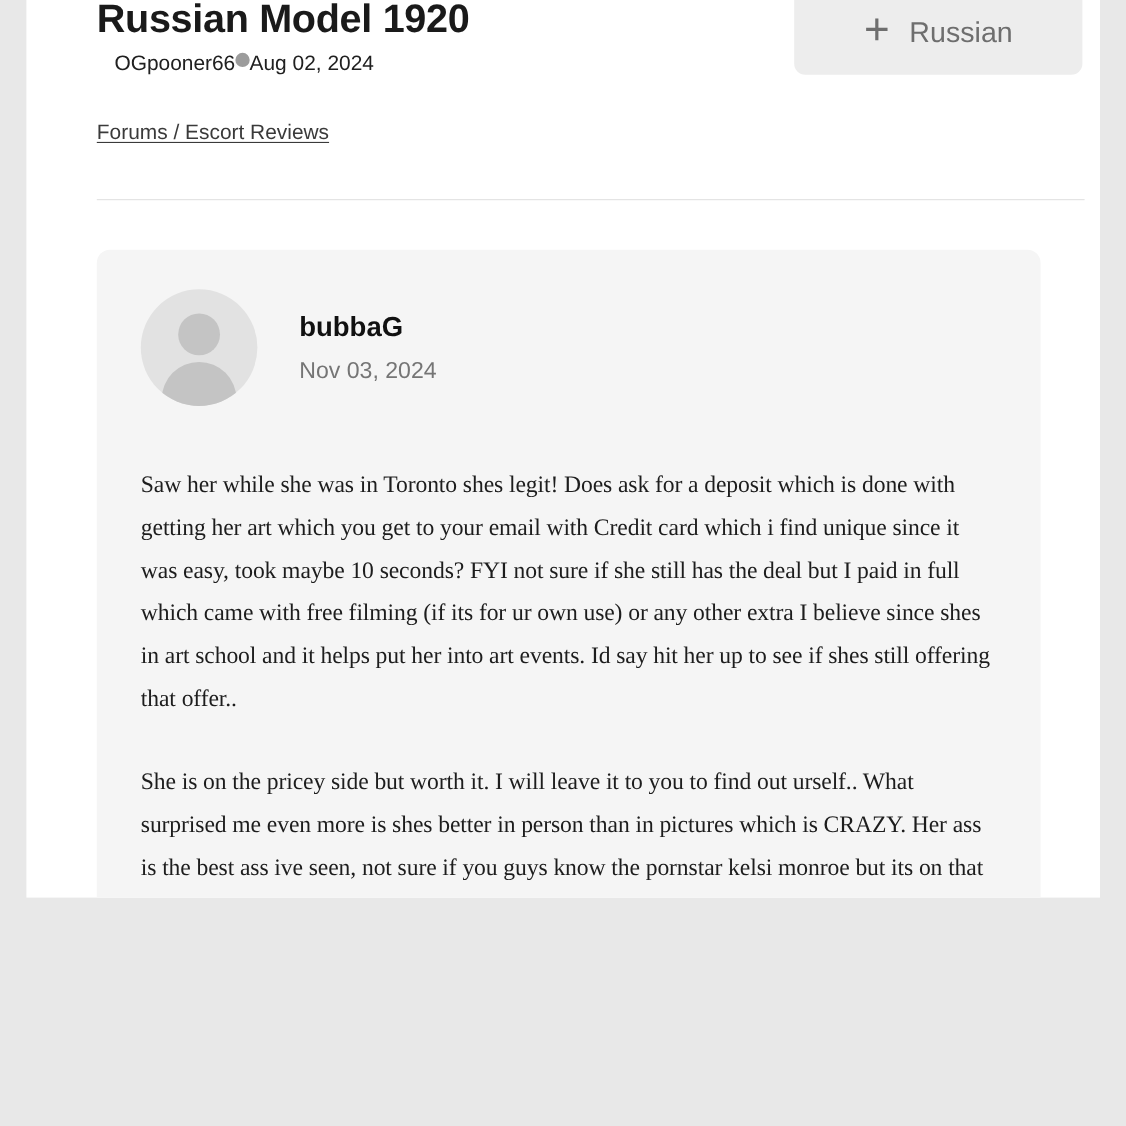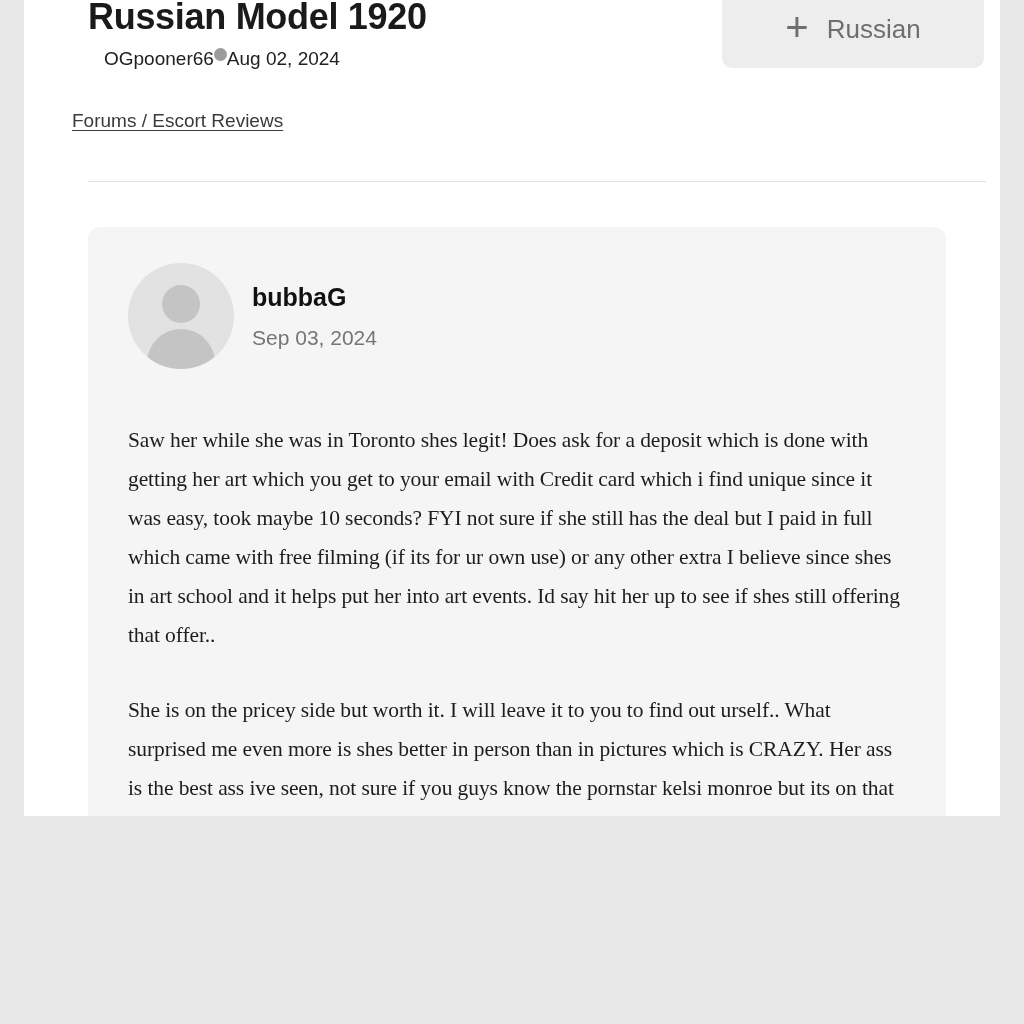--- a/index.html
+++ b/index.html
@@ -59,21 +59,21 @@
     background: #9c9c9c;
     display: inline-block;
   }
   .meta-date {
     font-size: 19px;
     color: #202020;
   }
 
   .breadcrumb {
     position: absolute;
-    left: 48px;
+    left: 64px;
     top: 110px;
     font-size: 19px;
     color: #3a3a3a;
     text-underline-offset: 3px;
   }
 
   .divider {
     position: absolute;
     left: 64px;
     top: 181px;
@@ -116,21 +116,21 @@
     width: 858px;
     height: 860px;
     background: #f5f5f5;
     border-radius: 12px;
     padding: 36px 40px;
   }
 
   .post-head {
     display: flex;
     align-items: flex-start;
-    gap: 18px;
+    gap: 38px;
   }
 
   .avatar {
     width: 106px;
     height: 106px;
     border-radius: 50%;
     background: #e2e2e2;
     position: relative;
     overflow: hidden;
     flex: 0 0 auto;
@@ -228,21 +228,21 @@
     </button>
 
     <div class="post">
       <div class="post-head">
         <div class="avatar">
           <div class="head"></div>
           <div class="body"></div>
         </div>
         <div class="post-head-text">
           <div class="post-author">bubbaG</div>
-          <div class="post-date">Sep 03, 2024</div>
+          <div class="post-date">Nov 03, 2024</div>
         </div>
       </div>
 
       <div class="post-body">
         <p>Saw her while she was in Toronto shes legit! Does ask for a deposit which is done with getting her art which you get to your email with Credit card which i find unique since it was easy, took maybe 10 seconds? FYI not sure if she still has the deal but I paid in full which came with free filming (if its for ur own use) or any other extra I believe since shes in art school and it helps put her into art events. Id say hit her up to see if shes still offering that offer..</p>
         <p>She is on the pricey side but worth it. I will leave it to you to find out urself.. What surprised me even more is shes better in person than in pictures which is CRAZY. Her ass is the best ass ive seen, not sure if you guys know the pornstar kelsi monroe but its on that level anyways I did 2 hours and would recommend that to experience it to the max… BBBJ was 10/10 not sure what kind of popsicles they giving to them in russia lol she is also insanely flexible hence the ballet background</p>
       </div>
     </div>
 
   </div>

